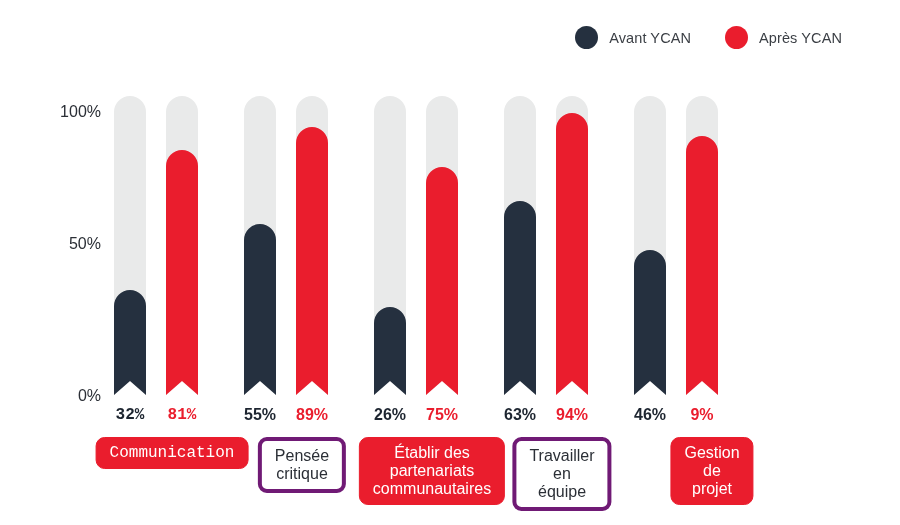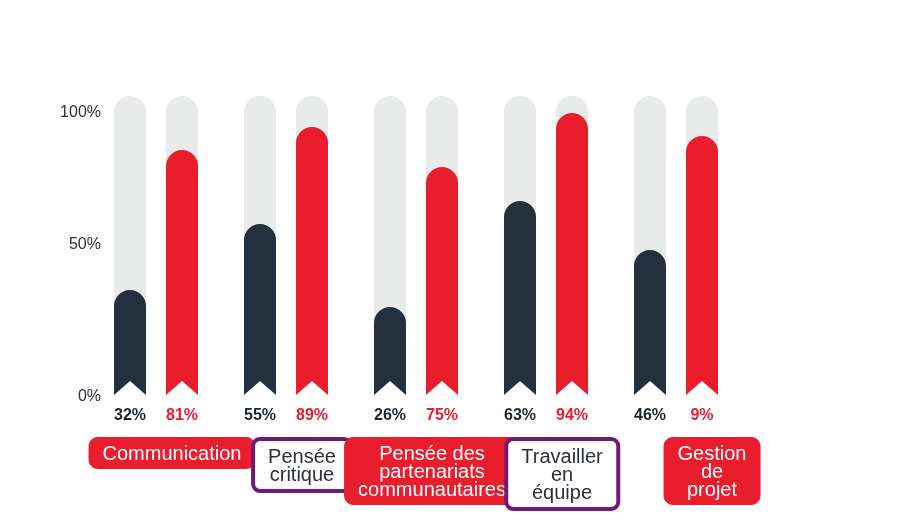--- a/index.html
+++ b/index.html
@@ -132,52 +132,62 @@
 
   
   .pill {
     position: absolute;
     top: 437px;
     left: 50%;
     transform: translateX(-50%);
     box-sizing: border-box;
     border-radius: 9px;
     padding: 6px 13px;
-    font-size: 20px;
+    font-size: 16px;
     line-height: 18px;
     text-align: center;
     white-space: pre-line;
   }
   .pill.filled {
     background: #ea1d2d;
     color: #ffffff;
     border: 1px solid #ea1d2d;
   }
   .pill.outlined {
     background: #ffffff;
     color: #2b2f36;
     border: 4px solid #701a75;
   }
 </style>
 </head>
 <body>
 
 <div id="chart-root">
 
+  <div id="legend">
+    <div class="legend-item">
+      <span class="legend-swatch" style="background:#25303f"></span>
+      <span class="legend-label">Avant YCAN</span>
+    </div>
+    <div class="legend-item">
+      <span class="legend-swatch" style="background:#ea1d2d"></span>
+      <span class="legend-label">Après YCAN</span>
+    </div>
+  </div>
 
   <div id="plot">
 
     <div id="y-axis">
       <div class="y-tick" style="top:112px">100%</div>
       <div class="y-tick" style="top:244px">50%</div>
       <div class="y-tick" style="top:396px">0%</div>
     </div>
 
     <div id="groups">
-        <div class="group" style="left: 0px;">
+        <div class="group" style="left: 0px; font-family: Liberation Mono, monospace;">
           <div class="bars">
             <div class="bar-slot">
               <svg width="32" height="299" class="bar-shape">
                 <path d="M0,299 L0,16 A16,16 0 0 1 32,16 L32,299 L16,285 Z" fill="#e9eaea"></path>
               </svg>
               <svg width="32" height="105" class="bar-shape">
                 <path d="M0,105 L0,16 A16,16 0 0 1 32,16 L32,105 L16,91 Z" fill="#25303f"></path>
               </svg>
             </div>
             <div class="bar-slot">
@@ -236,21 +246,21 @@
               </svg>
               <svg width="32" height="228" class="bar-shape">
                 <path d="M0,228 L0,16 A16,16 0 0 1 32,16 L32,228 L16,214 Z" fill="#ea1d2d"></path>
               </svg>
             </div>
           </div>
           <div class="values">
             <div class="value">26%</div>
             <div class="value after">75%</div>
           </div>
-          <div class="pill filled">Pensée des
+          <div class="pill filled">Établir des
 partenariats
 communautaires</div>
         </div>
         <div class="group" style="left: 390px;">
           <div class="bars">
             <div class="bar-slot">
               <svg width="32" height="299" class="bar-shape">
                 <path d="M0,299 L0,16 A16,16 0 0 1 32,16 L32,299 L16,285 Z" fill="#e9eaea"></path>
               </svg>
               <svg width="32" height="194" class="bar-shape">

